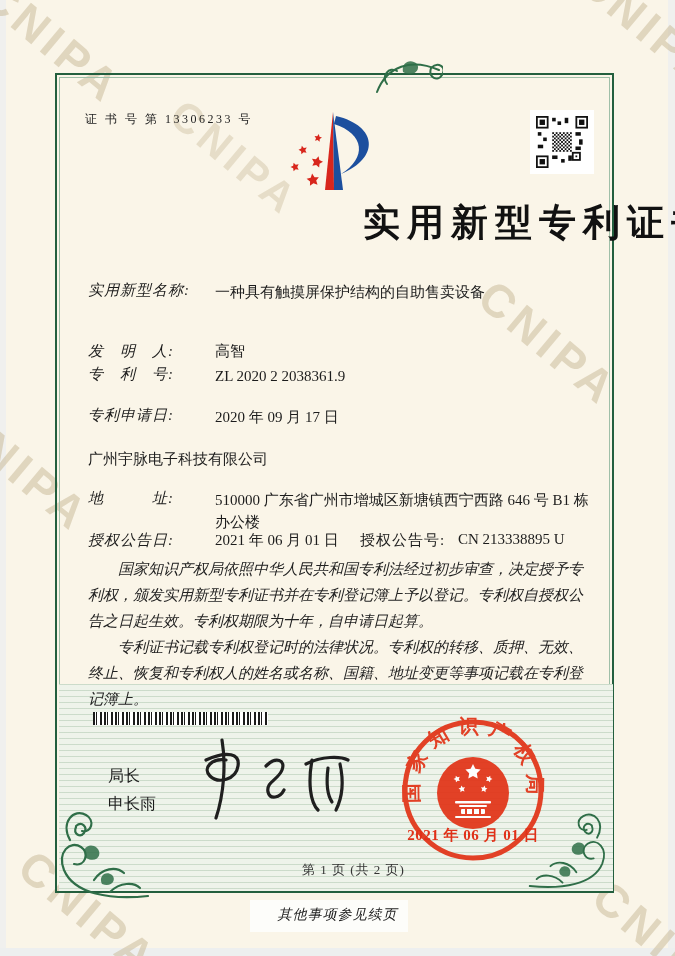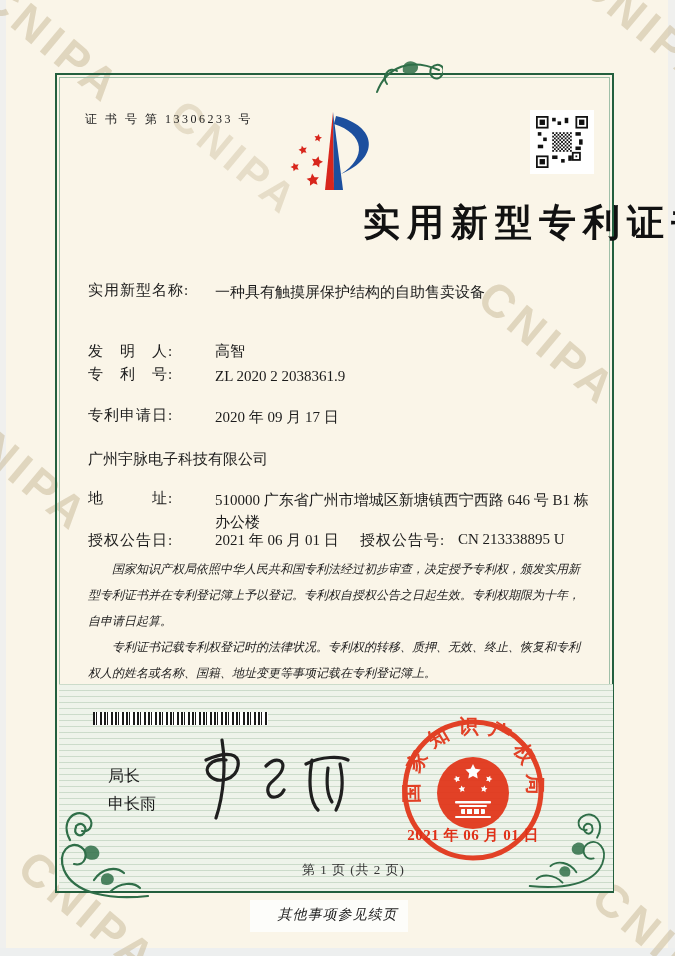--- a/index.html
+++ b/index.html
@@ -36,28 +36,28 @@
 
   .cert-no{position:absolute;left:85px;top:111px;z-index:3;font-size:12px;letter-spacing:2.5px;color:#222;}
   .logo{position:absolute;left:283px;top:102px;z-index:3;}
   .qr-wrap{position:absolute;left:530px;top:110px;width:64px;height:64px;background:#fff;z-index:3;
            display:flex;align-items:center;justify-content:center;}
   .title{position:absolute;left:0;top:198px;width:100%;text-align:right;z-index:3;
          font-size:37px;font-weight:700;letter-spacing:7px;color:#111;padding-left:40px;}
 
   .fields{position:absolute;left:88px;top:281px;width:510px;z-index:3;font-size:15px;}
   .frow{position:absolute;left:0;display:flex;width:510px;}
-  .frow .label{width:127px;flex:none;letter-spacing:1px;}
+  .frow .label{width:127px;flex:none;letter-spacing:1px;font-style:italic;}
   .frow .value{width:383px;line-height:22px;}
   .r0{top:0;} .r1{top:59px;align-items:center;} .r2{top:84px;} .r3{top:125px;} .r4{top:167px;} .r5{top:208px;}
   .grant{top:250px;}
   .grant .value1{width:145px;flex:none;}
   .grant .label2{width:98px;flex:none;letter-spacing:1px;}
 
-  .paras{position:absolute;left:88px;top:556px;width:502px;z-index:3;font-size:12px;
+  .paras{position:absolute;left:88px;top:556px;width:502px;z-index:3;font-size:15px;
          line-height:26px;font-style:italic;color:#222;}
   .paras p{margin:0;text-indent:2em;}
 
   .barcode{position:absolute;left:93px;top:712px;width:175px;height:13px;z-index:3;
     background:repeating-linear-gradient(90deg,#1b1b1b 0 2px,#fff 2px 3px,#1b1b1b 3px 4px,#fff 4px 7px,#1b1b1b 7px 9px,#fff 9px 11px);}
 
   .director{position:absolute;left:108px;top:762px;z-index:3;font-size:16px;line-height:28px;color:#1b1b1b;}
   .signature{position:absolute;left:188px;top:730px;z-index:3;}
 
   .seal{position:absolute;left:398px;top:715px;width:150px;height:150px;z-index:4;opacity:0.93;}

